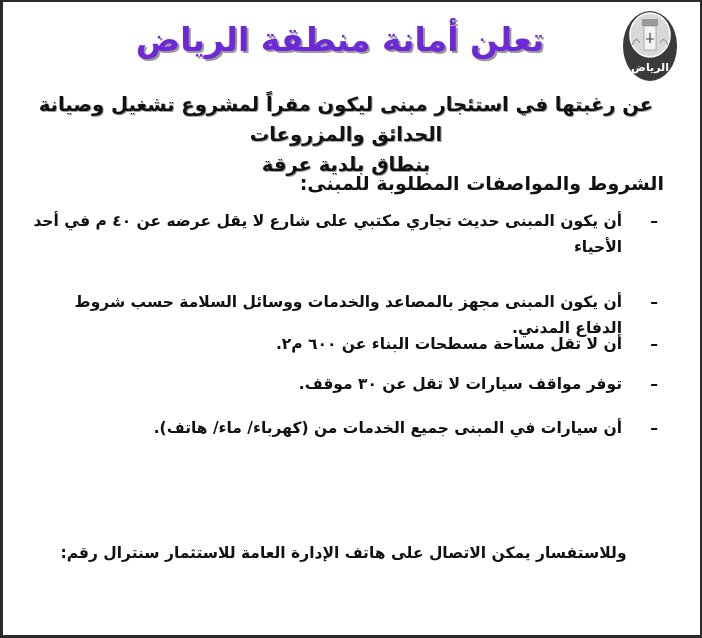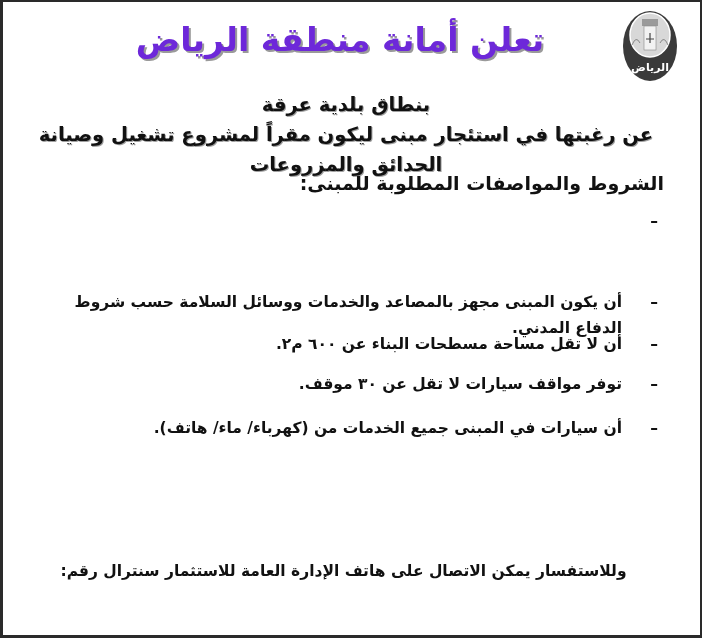--- a/index.html
+++ b/index.html
@@ -54,28 +54,29 @@
     <rect x="20" y="10" width="16" height="7" fill="#9a9a9a"></rect>
     <rect x="22" y="17" width="12" height="24" fill="#f2f2f2" stroke="#888" stroke-width="0.6"></rect>
     <path d="M28 24 v10 M24 30 h8" stroke="#444" stroke-width="1.2"></path>
     <path d="M10 36 q4 -10 8 -2 M46 36 q-4 -10 -8 -2" stroke="#888" fill="none" stroke-width="1"></path>
     <text x="28" y="62" text-anchor="middle" font-family="DejaVu Sans, sans-serif" font-size="11" font-weight="bold" fill="#ffffff">الرياض</text>
   </svg>
 
   <div class="title">تعلن أمانة منطقة الرياض</div>
 
   <div class="subtitle">
+    <div>عن رغبتها في استئجار مبنى ليكون مقراً لمشروع تشغيل وصيانة الحدائق والمزروعات</div>
     <div>بنطاق بلدية عرقة</div>
-    <div>عن رغبتها في استئجار مبنى ليكون مقراً لمشروع تشغيل وصيانة الحدائق والمزروعات</div>
   </div>
 
   <div class="section-heading">الشروط والمواصفات المطلوبة للمبنى:</div>
 
   <div class="item" style="top:206px;">
     <span class="dash">–</span>
+    <span class="text">أن يكون المبنى حديث تجاري مكتبي على شارع لا يقل عرضه عن ٤٠ م في أحد الأحياء</span>
   </div>
 
   <div class="item" style="top:287px;">
     <span class="dash">–</span>
     <span class="text">أن يكون المبنى مجهز بالمصاعد والخدمات ووسائل السلامة حسب شروط الدفاع المدني.</span>
   </div>
 
   <div class="item" style="top:329px;">
     <span class="dash">–</span>
     <span class="text">أن لا تقل مساحة مسطحات البناء عن ٦٠٠ م٢.</span>
@@ -85,17 +86,17 @@
     <span class="dash">–</span>
     <span class="text">توفر مواقف سيارات لا تقل عن ٣٠ موقف.</span>
   </div>
 
   <div class="item" style="top:413px;">
     <span class="dash">–</span>
     <span class="text">أن سيارات في المبنى جميع الخدمات من (كهرباء/ ماء/ هاتف).</span>
   </div>
 
 
-  <div class="para" style="top:538px;margin-top:18px;">
+  <div class="para" style="top:538px;">
     <div>وللاستفسار يمكن الاتصال على هاتف الإدارة العامة للاستثمار سنترال رقم:</div>
   </div>
 
 </div>
 
 </body></html>

